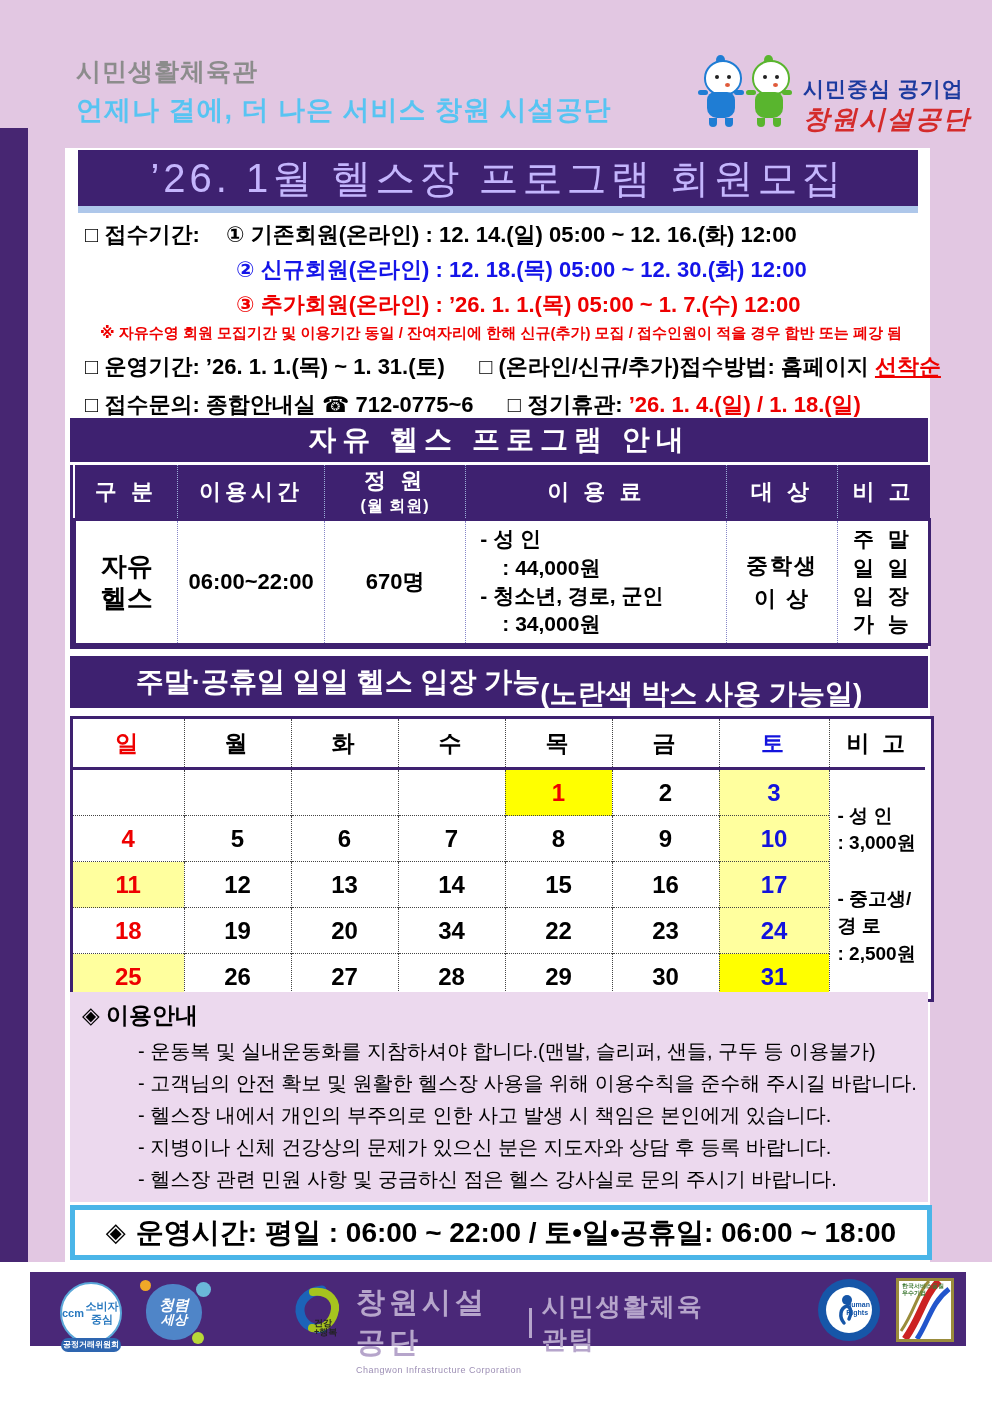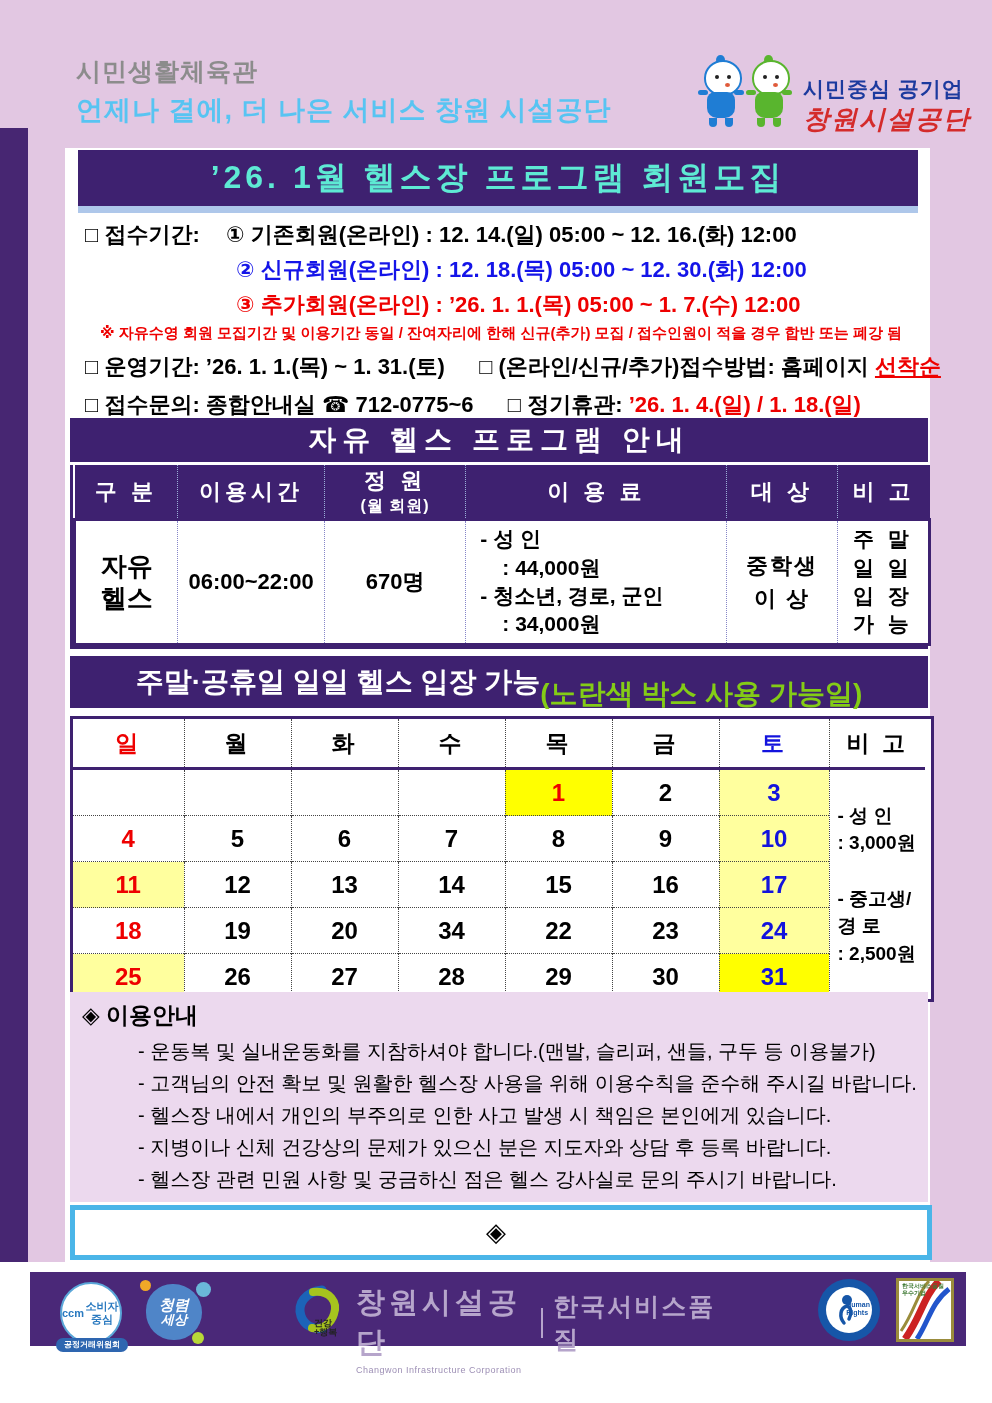--- a/index.html
+++ b/index.html
@@ -32,22 +32,22 @@
   .mascot.m2 .body{background:#59b52e;}
   .mascot .arm{position:absolute;top:30px;width:10px;height:5px;border-radius:3px;}
   .mascot.m1 .arm{background:#1f7dd4;}
   .mascot.m2 .arm{background:#59b52e;}
   .mascot .leg{position:absolute;top:58px;width:8px;height:9px;border-radius:0 0 4px 4px;}
   .mascot.m1 .leg{background:#1f7dd4;}
   .mascot.m2 .leg{background:#59b52e;}
   .org-tagline{left:803px;top:75px;font-size:21px;font-weight:700;color:#1c3a9e;letter-spacing:1px;}
   .org-script{left:803px;top:102px;font-size:26px;font-weight:700;font-style:italic;color:#d42b2b;letter-spacing:2px;}
   
-  .title-banner{left:78px;top:150px;width:840px;height:56px;background:#3e2170;color:#5eead4;
-    display:flex;align-items:center;justify-content:center;font-size:32px;font-weight:700;letter-spacing:4px;}
+  .title-banner{left:78px;top:150px;width:840px;height:56px;background:#3e2170;color:#c4b5fd;
+    display:flex;align-items:center;justify-content:center;font-size:40px;font-weight:400;letter-spacing:4px;}
   .title-underline{left:78px;top:206px;width:840px;height:7px;background:#aec7ea;}
   
   .info-line{font-size:22px;font-weight:700;color:#000;white-space:nowrap;}
   .l1{left:85px;top:220px;}
   .l2{left:236px;top:255px;color:#1414e8;}
   .l3{left:236px;top:290px;color:#ee0000;}
   .udl{}
   .note-line{left:100px;top:324px;font-size:15px;font-weight:700;color:#ee0000;white-space:nowrap;}
   .l4{left:85px;top:352px;}
   .l5{left:85px;top:390px;}
@@ -71,21 +71,21 @@
   .c-hours{font-size:22px;font-weight:700;text-align:center;}
   .c-cap{font-size:22px;font-weight:700;text-align:center;}
   .c-fee{font-size:21px;font-weight:700;text-align:left;padding-left:14px;line-height:1.35;}
   .c-fee .ind{padding-left:22px;}
   .c-target{font-size:22px;font-weight:700;text-align:center;line-height:1.5;letter-spacing:2px;}
   .c-note{font-size:21px;font-weight:700;text-align:center;line-height:1.35;letter-spacing:4px;}
   
   .wk-banner{left:70px;top:656px;width:858px;height:52px;background:#3e2170;display:flex;align-items:center;justify-content:center;
     font-size:28px;font-weight:700;white-space:nowrap;}
   .wk-banner .w{color:#ffffff;}
-  .wk-banner .y{color:#84cc16;margin-top:24px;}
+  .wk-banner .y{color:#ffffff;margin-top:24px;}
   
   .cal{left:70px;top:716px;width:858px;border:3px solid #3e2170;background:#fff;}
   .cal table{width:852px;}
   .cal th{height:46px;font-size:23px;font-weight:700;letter-spacing:3px;border-left:1px dotted #444;border-bottom:3px solid #3e2170;background:#fff;}
   .cal th:first-child{border-left:none;}
   .cal td{height:43px;font-size:24px;font-weight:700;text-align:center;border-left:1px dotted #444;border-top:1px dotted #444;background:#fff;color:#000;}
   .cal td:first-child{border-left:none;}
   .cal tr.r0 td{border-top:none;}
   .cal .red{color:#ee0000;}
   .cal .blue{color:#1313dd;}
@@ -101,21 +101,21 @@
   
   .hours-banner{left:70px;top:1205px;width:852px;height:45px;background:#fff;border:5px solid #4ab5e8;
     display:flex;align-items:center;justify-content:center;font-size:28px;font-weight:700;color:#000;white-space:nowrap;}
   .hours-banner .dia{margin-right:10px;font-size:26px;}
   
   .badge-ccm{left:56px;top:1282px;width:70px;text-align:center;}
   .ccm-circle{width:58px;height:58px;margin:0 auto;border-radius:50%;background:#fff;border:2px solid #5aa6d8;
     display:flex;flex-direction:row;align-items:center;justify-content:center;}
   .ccm-top{font-size:11px;font-weight:700;color:#2a7ac0;line-height:1;}
   .ccm-mid{font-size:11px;font-weight:700;color:#2a7ac0;line-height:1.2;}
-  .ccm-ribbon{margin:-6px auto 0;width:72px;height:14px;background:#2e66b0;border-radius:7px;color:#fff;font-size:8px;line-height:14px;font-weight:700;}
+  .ccm-ribbon{margin:-6px auto 0;width:60px;height:14px;background:#2e66b0;border-radius:7px;color:#fff;font-size:8px;line-height:14px;font-weight:700;}
   .badge-int{left:140px;top:1280px;width:70px;height:66px;}
   .int-circle{position:absolute;left:6px;top:4px;width:56px;height:56px;border-radius:48% 52% 50% 50%;background:#4f85c8;
     display:flex;flex-direction:column;align-items:center;justify-content:center;color:#fff;font-style:italic;font-weight:700;}
   .int-l1{font-size:15px;line-height:1;}
   .int-l2{font-size:13px;line-height:1.2;}
   .dot{position:absolute;border-radius:50%;}
   .dot-o{left:0;top:0;width:11px;height:11px;background:#f0a828;}
   .dot-b{left:56px;top:2px;width:15px;height:15px;background:#6ab8d8;}
   .dot-g{left:52px;top:52px;width:12px;height:12px;background:#b8d838;}
   .org-logo{left:290px;top:1283px;width:430px;height:56px;display:flex;align-items:flex-start;}
@@ -339,20 +339,21 @@
   <div class="usage-title">◈ 이용안내</div>
   <div class="usage-item">- 운동복 및 실내운동화를 지참하셔야 합니다.(맨발, 슬리퍼, 샌들, 구두 등 이용불가)</div>
   <div class="usage-item">- 고객님의 안전 확보 및 원활한 헬스장 사용을 위해 이용수칙을 준수해 주시길 바랍니다.</div>
   <div class="usage-item">- 헬스장 내에서 개인의 부주의로 인한 사고 발생 시 책임은 본인에게 있습니다.</div>
   <div class="usage-item">- 지병이나 신체 건강상의 문제가 있으신 분은 지도자와 상담 후 등록 바랍니다.</div>
   <div class="usage-item">- 헬스장 관련 민원 사항 및 궁금하신 점은 헬스 강사실로 문의 주시기 바랍니다.</div>
 </div>
 
 <div class="abs hours-banner">
   <span class="dia">◈</span>
+  <span>운영시간: 평일 : 06:00 ~ 22:00 / 토•일•공휴일: 06:00 ~ 18:00</span>
 </div>
 
 <div class="abs footer-band"></div>
 <div class="abs badge-ccm">
   <div class="ccm-circle">
     <div class="ccm-top">ccm</div>
     <div class="ccm-mid">소비자중심</div>
   </div>
   <div class="ccm-ribbon">공정거래위원회</div>
 </div>
@@ -371,21 +372,21 @@
       <path d="M32 7 C15 9 7 21 11 33 C14 42 23 47 33 45" stroke="#1c63b8" stroke-width="9" fill="none" stroke-linecap="round"></path>
       <path d="M23 9 C40 7 48 19 44 31 C41 41 32 47 22 45" stroke="#a6c41e" stroke-width="8" fill="none" stroke-linecap="round"></path>
     </svg>
     <div class="swoosh-caption pre">건강
 +행복</div>
   </div>
   <div class="org-text">
     <div class="org-name-row">
       <span class="org-name">창원시설공단</span>
       <span class="org-divider"></span>
-      <span class="org-team">한국서비스품질</span>
+      <span class="org-team">시민생활체육관팀</span>
     </div>
     <div class="org-eng">Changwon Infrastructure Corporation</div>
   </div>
 </div>
 <div class="abs badge-hr">
   <div class="hr-inner">
     <svg width="30" height="34" viewBox="0 0 30 34">
       <circle cx="13" cy="7" r="5" fill="#1656a8"></circle>
       <path d="M13 13 C6 15 5 24 10 30 M13 13 C17 14 18 20 15 26" stroke="#1656a8" stroke-width="3.5" fill="none" stroke-linecap="round"></path>
     </svg>

